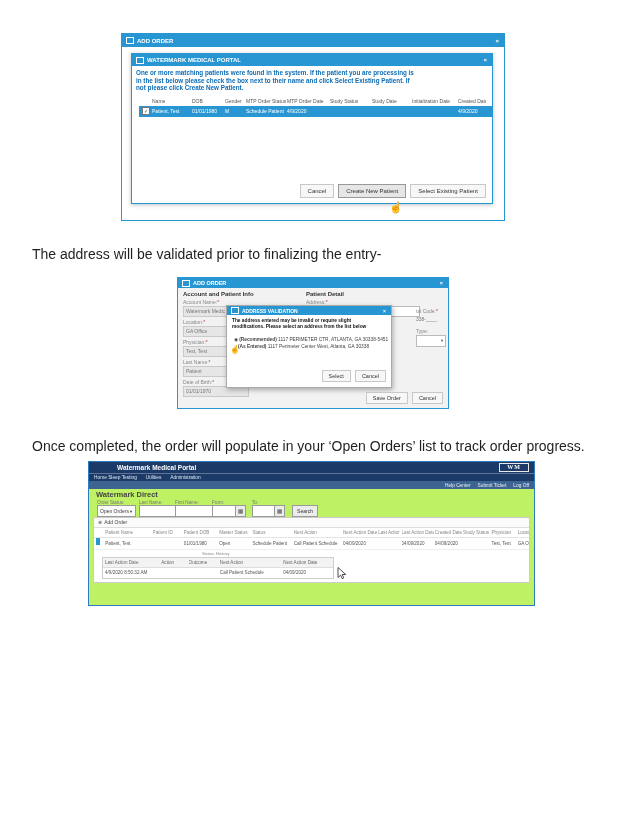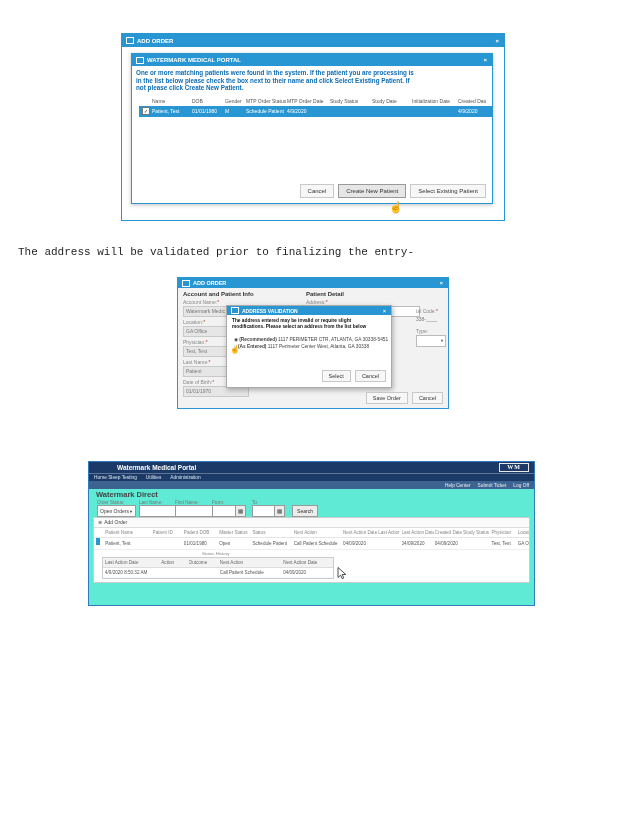--- a/index.html
+++ b/index.html
@@ -1,18 +1,18 @@
 <!DOCTYPE html>
 <html><head>
 <meta charset="utf-8">
 <style>
   html,body{margin:0;padding:0;background:#fff;}
   .page{position:relative;width:624px;height:816px;background:#fff;overflow:hidden;
         font-family:"Liberation Sans",sans-serif;color:#222;}
-  .para{position:absolute;left:18px;font-size:11px;color:#1f1f1f;margin:0;white-space:nowrap;font-family:Liberation Mono, monospace;}
+  .para{position:absolute;left:32px;font-size:14px;color:#1f1f1f;margin:0;white-space:nowrap;}
   .bold{font-weight:bold;}
 
   
   .shot{position:absolute;background:#fff;}
   .bar{background:#2796d3;color:#fff;display:flex;align-items:center;font-weight:bold;}
   .winicon{display:inline-block;width:6px;height:5px;border:1px solid #fff;margin:0 3px 0 4px;flex:none;}
   .closex{margin-left:auto;margin-right:5px;font-weight:bold;}
   .btn{display:inline-block;background:#f7f7f7;border:1px solid #c8c8c8;color:#333;
        font-family:"Liberation Sans",sans-serif;text-align:center;}
   .cell{display:inline-block;overflow:hidden;white-space:nowrap;vertical-align:top;}
@@ -70,21 +70,21 @@
   .brand{margin-left:28px;font-size:6.5px;font-weight:bold;color:#fff;white-space:nowrap;}
   .logo{position:absolute;right:5px;top:1px;width:28px;height:7px;border:1px solid #e8e8e8;
         color:#fff;font-family:"Liberation Serif",serif;font-weight:bold;font-size:6px;
         text-align:center;line-height:7px;letter-spacing:1px;}
   .nav2{height:7px;background:#1c3a67;border-top:1px solid rgba(255,255,255,.3);
         display:flex;align-items:center;gap:9px;padding-left:5px;}
   .mi{font-size:4.8px;color:#dbe6f2;white-space:nowrap;}
   .nav3{height:8px;background:#3d6390;display:flex;align-items:center;justify-content:flex-end;
         gap:7px;padding-right:5px;}
   .lk{font-size:4.8px;color:#e8eef5;white-space:nowrap;}
-  .s3content{position:absolute;left:0;right:0;top:27px;bottom:0;background:#5eead4;}
+  .s3content{position:absolute;left:0;right:0;top:27px;bottom:0;background:#bef264;}
   .s3h{position:absolute;left:7px;top:1px;font-size:7.5px;font-weight:bold;color:#444;white-space:nowrap;}
   .flab{position:absolute;font-size:4.6px;color:#777;white-space:nowrap;}
   .fctl{position:absolute;top:16px;height:10px;background:#fff;border:1px solid #9a9a9a;}
   .fsel2{background:#fafafa;position:relative;}
   .fsel2 .seltx{font-size:5px;color:#444;line-height:10px;padding-left:2px;display:block;white-space:nowrap;overflow:hidden;}
   .fsel2 .dd{position:absolute;right:2px;top:3px;font-size:4px;color:#444;}
   .calbtn{position:absolute;top:16px;width:9px;height:10px;background:#ececec;border:1px solid #9a9a9a;
           font-size:6px;line-height:10px;text-align:center;color:#555;}
   .searchbtn{position:absolute;top:16px;height:10px;background:#ececec;border:1px solid #9a9a9a;
              font-size:5px;line-height:10px;text-align:center;color:#333;}
@@ -217,20 +217,21 @@
         </div>
       </div>
 
       <div class="s2footer">
         <span class="btn">Save Order</span>
         <span class="btn">Cancel</span>
       </div>
     </div>
   </div>
 
+  <p class="para" style="top:438px">Once completed, the order will populate in your ‘Open Orders’ list to track order progress.</p>
 
   <div class="shot s3">
     <div class="nav1">
       <span class="brand">Watermark Medical Portal</span>
       <span class="logo">WM</span>
     </div>
     <div class="nav2">
       <span class="mi">Home Sleep Testing</span>
       <span class="mi">Utilities</span>
       <span class="mi">Administration</span>

